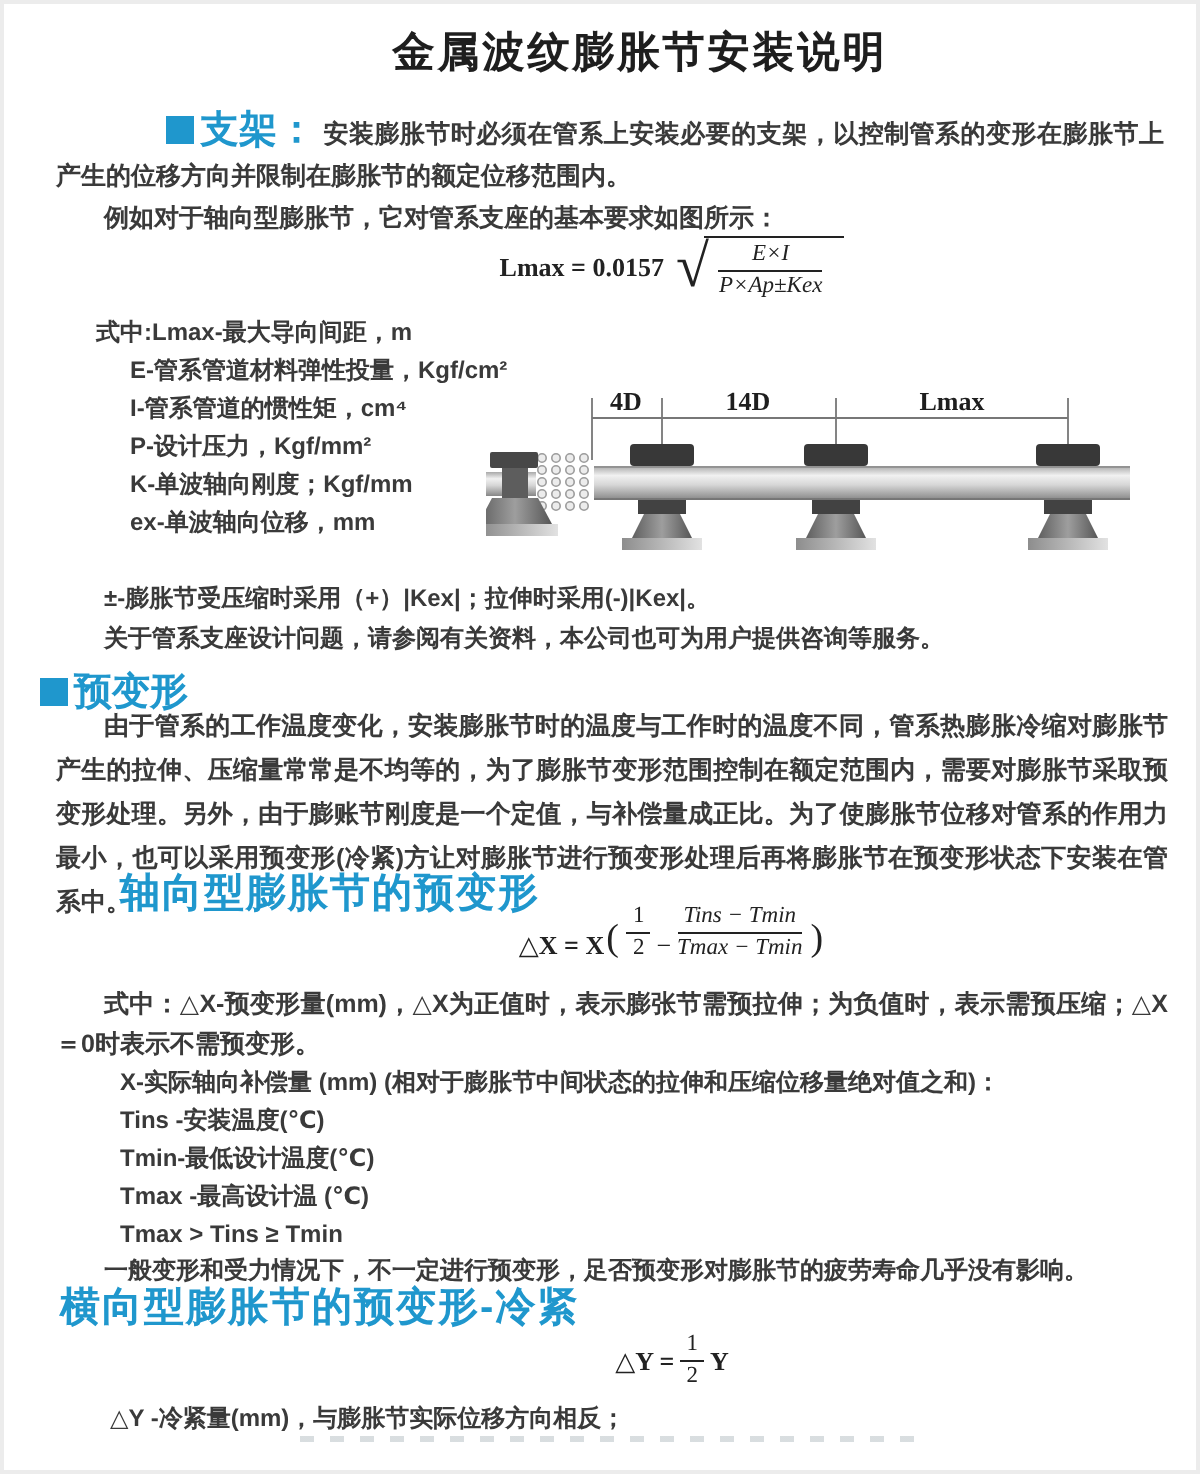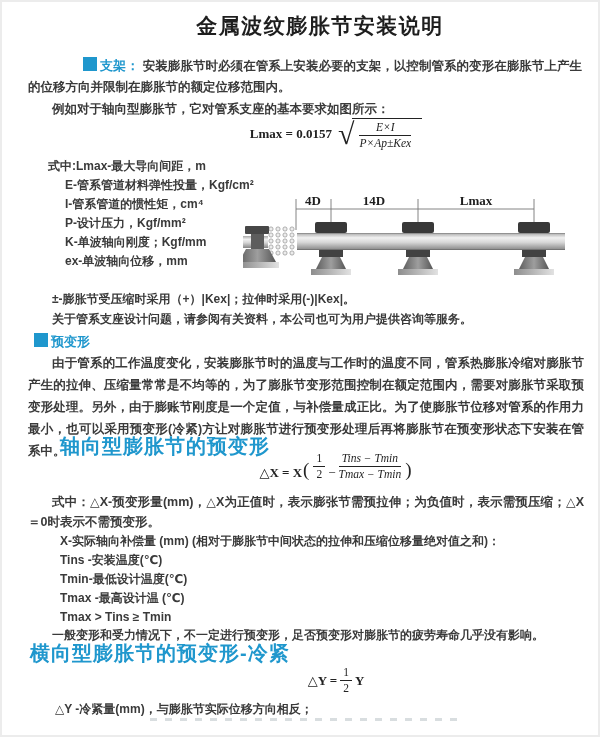--- a/index.html
+++ b/index.html
@@ -6,21 +6,21 @@
   html,body{margin:0;padding:0;background:#fff;}
   .page{position:relative;width:600px;height:737px;background:#ffffff;overflow:hidden;
         font-family:"Liberation Sans","DejaVu Sans",sans-serif;color:var(--ink);
         box-shadow:inset 0 0 0 2px #ececec;}
   .abs{position:absolute;}
   .title{top:12px;left:0;width:100%;text-align:center;font-size:21px;font-weight:bold;
          color:#1e1e1e;letter-spacing:1.5px;padding-left:20px;}
   .body-text{font-size:12.5px;line-height:21px;font-weight:600;}
   .sq{display:inline-block;width:14px;height:14px;background:var(--accent);
       margin-right:3px;vertical-align:-1px;}
-  .sec-head{color:var(--accent);font-weight:bold;font-size:13px;}
+  .sec-head{color:var(--accent);font-weight:bold;font-size:19px;}
   .sub-head{color:var(--accent);font-weight:bold;font-size:20px;letter-spacing:1px;}
   .para{margin:0;text-align:justify;}
   .formula{left:0;width:100%;display:flex;justify-content:center;align-items:center;
            font-family:"Liberation Serif","DejaVu Serif",serif;color:#222;font-size:13px;margin-left:36px;}
   .f-bold{font-weight:bold;}
   .radical{font-size:30px;line-height:22px;font-weight:400;margin:0 -2px 0 6px;}
   .vinc{border-top:1.5px solid #222;padding:2px 8px 0 4px;}
   .frac{display:inline-flex;flex-direction:column;text-align:center;line-height:1.15;
         font-size:11.5px;font-style:italic;margin:0 3px;vertical-align:middle;}
   .frac .num{border-bottom:1px solid #222;padding:0 3px 1px;}
@@ -151,21 +151,21 @@
       <rect x="275" y="30" width="32" height="11" rx="2" fill="#383838"></rect>
       <rect x="279" y="58" width="24" height="7" fill="#424242"></rect>
       <polygon points="282,65 300,65 306,77 276,77" fill="url(#pedGrad)"></polygon>
       <rect x="271" y="77" width="40" height="6" fill="url(#baseGrad)"></rect>
     </g>
   </svg>
 
   <div class="abs plain-line" style="top:291px;left:52px;">±-膨胀节受压缩时采用（+）|Kex|；拉伸时采用(-)|Kex|。</div>
   <div class="abs plain-line" style="top:311px;left:52px;">关于管系支座设计问题，请参阅有关资料，本公司也可为用户提供咨询等服务。</div>
 
-  <div class="abs sec-head" style="top:333px;left:34px;"><span class="sq"></span><span>预变形</span></div>
+  <div class="abs sec-head" style="top:333px;left:20px;"><span class="sq"></span><span>预变形</span></div>
 
   <p class="abs para body-text" style="top:352px;left:28px;width:556px;text-indent:24px;line-height:22px;">由于管系的工作温度变化，安装膨胀节时的温度与工作时的温度不同，管系热膨胀冷缩对膨胀节产生的拉伸、压缩量常常是不均等的，为了膨胀节变形范围控制在额定范围内，需要对膨胀节采取预变形处理。另外，由于膨账节刚度是一个定值，与补偿量成正比。为了使膨胀节位移对管系的作用力最小，也可以采用预变形(冷紧)方让对膨胀节进行预变形处理后再将膨胀节在预变形状态下安装在管系中。</p>
 
   <div class="abs sub-head" style="top:433px;left:60px;">轴向型膨胀节的预变形</div>
 
   <div class="abs formula" style="top:452px;align-items:flex-end;">
     <span class="f-bold">△X = X</span>
     <span class="bigp">(</span>
     <span class="frac plain">
       <span class="num">1</span>

